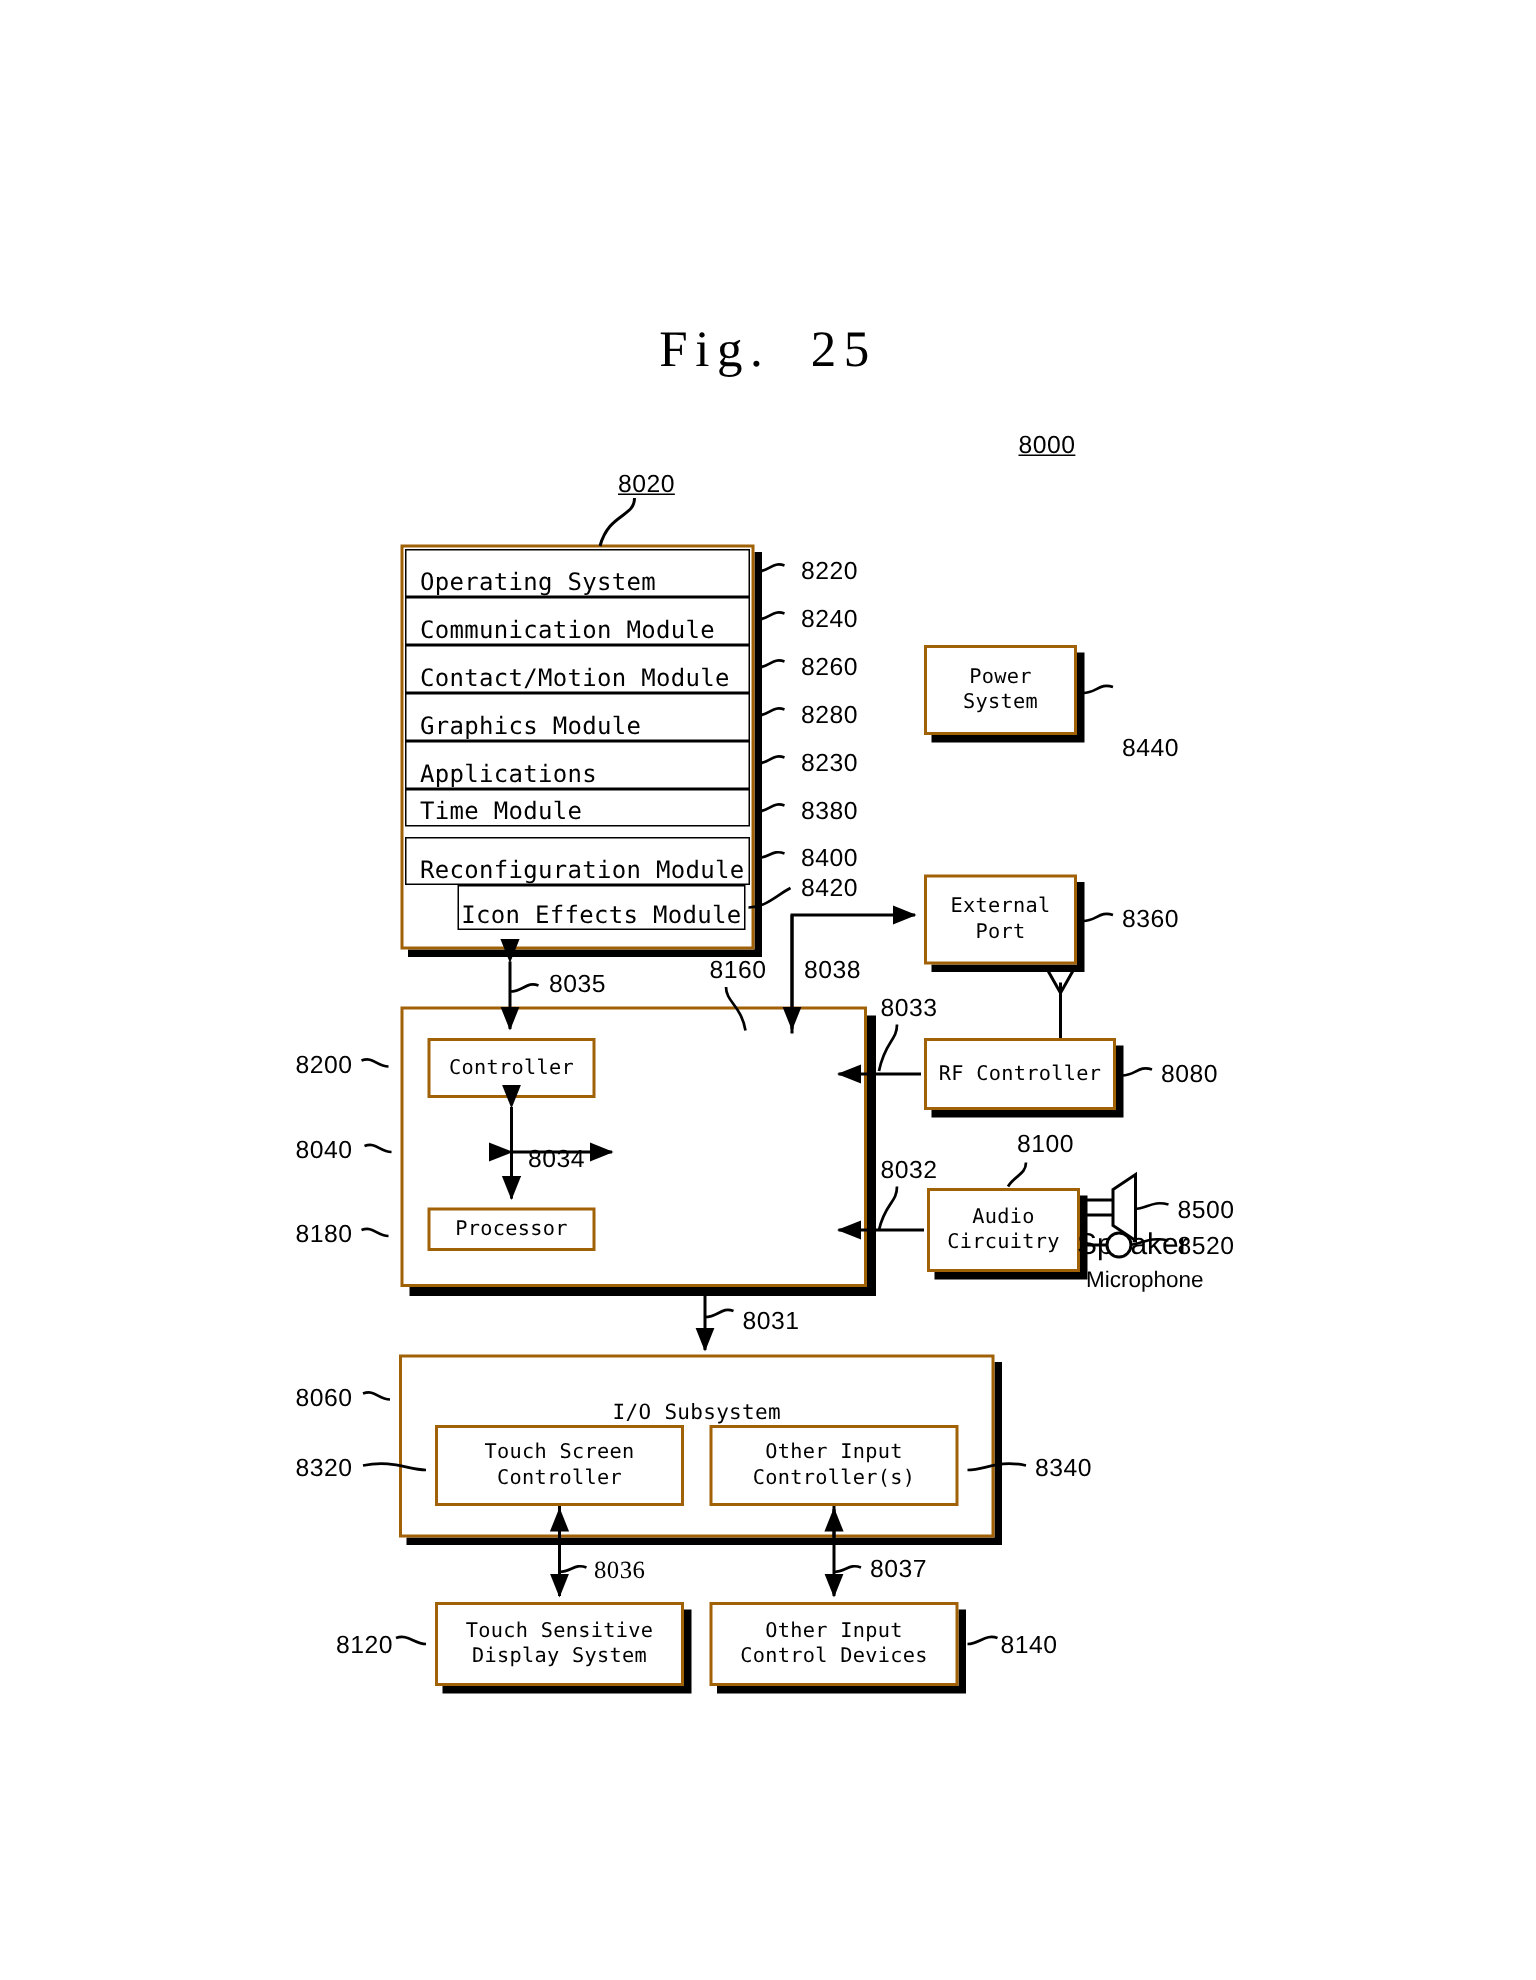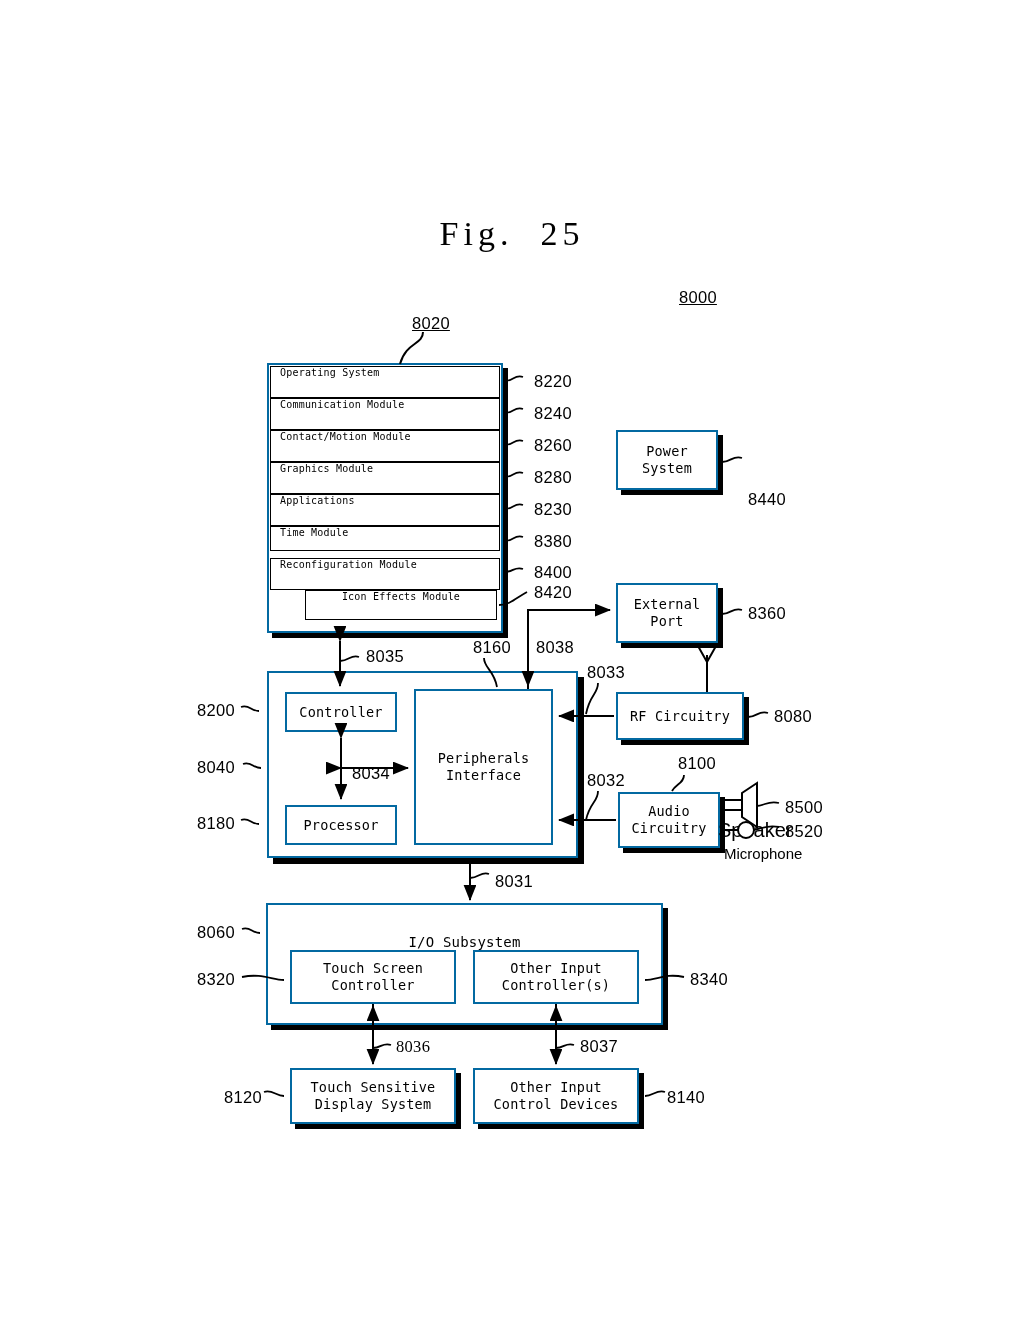--- a/index.html
+++ b/index.html
@@ -30,43 +30,43 @@
     text-align:center;
     font-family:"Liberation Serif", serif;
     font-size:34px;letter-spacing:5px;
     font-weight:400;
   }
   .figtitle span{display:inline-block;}
 
   
   .box{
     position:absolute;
-    border:2px solid #0369a1;
+    border:2px solid #a16207;
     background:#fff;
     box-sizing:border-box;
     display:flex;align-items:center;justify-content:center;
     text-align:center;
     font-family:"DejaVu Sans Mono", monospace;
     font-size:13.5px;
     line-height:1.25;
     letter-spacing:0.2px;
     white-space:pre-line;
   }
   .sh{ box-shadow:5px 5px 0 0 #000; }
   .sh2{ box-shadow:6px 6px 0 0 #000; }
 
   .row{
     position:absolute;
     border:1.6px solid #000;
     background:#fff;
     box-sizing:border-box;
-    display:flex;align-items:flex-start;
+    display:flex;align-items:flex-end;
     padding-left:9px;
     font-family:"DejaVu Sans Mono", monospace;
-    font-size:10px;
+    font-size:16px;
     letter-spacing:0.2px;
   }
 
   .ref{
     position:absolute;
     font-family:"Liberation Sans", sans-serif;
     font-size:16.5px;
     white-space:nowrap;
     letter-spacing:0.3px;
   }
@@ -140,35 +140,31 @@
     <span>External
 Port</span>
   </div>
   <div class="ref" style="left:748px;top:604px;">8360</div>
 
   <div class="box sh2" style="left:267px;top:671px;width:311px;height:187px;"></div>
 
   <div class="box" style="left:285px;top:692px;width:112px;height:40px;">
     <span>Controller</span>
   </div>
-  <div class="box" style="left:285px;top:805px;width:112px;height:40px;justify-content:center;">
+  <div class="box" style="left:285px;top:805px;width:112px;height:29px;justify-content:center;">
     <span>Processor</span>
-  </div>
-  <div class="box" style="left:414px;top:689px;width:139px;height:156px;">
-    <span>Peripherals
-Interface</span>
   </div>
 
   <div class="ref" style="left:197px;top:701px;">8200</div>
   <div class="ref" style="left:197px;top:758px;">8040</div>
   <div class="ref" style="left:197px;top:814px;">8180</div>
   <div class="ref" style="left:473px;top:638px;">8160</div>
 
   <div class="box sh" style="left:616px;top:692px;width:128px;height:48px;">
-    <span>RF Circuitry</span>
+    <span>RF Controller</span>
   </div>
   <div class="ref" style="left:774px;top:707px;">8080</div>
 
   <div class="box sh" style="left:618px;top:792px;width:102px;height:56px;">
     <span>Audio
 Circuitry</span>
   </div>
   <div class="ref" style="left:678px;top:754px;">8100</div>
 
   <div class="lbl" style="left:718px;top:819px;font-family:'Liberation Sans',sans-serif;font-size:20px;">Speaker</div>

